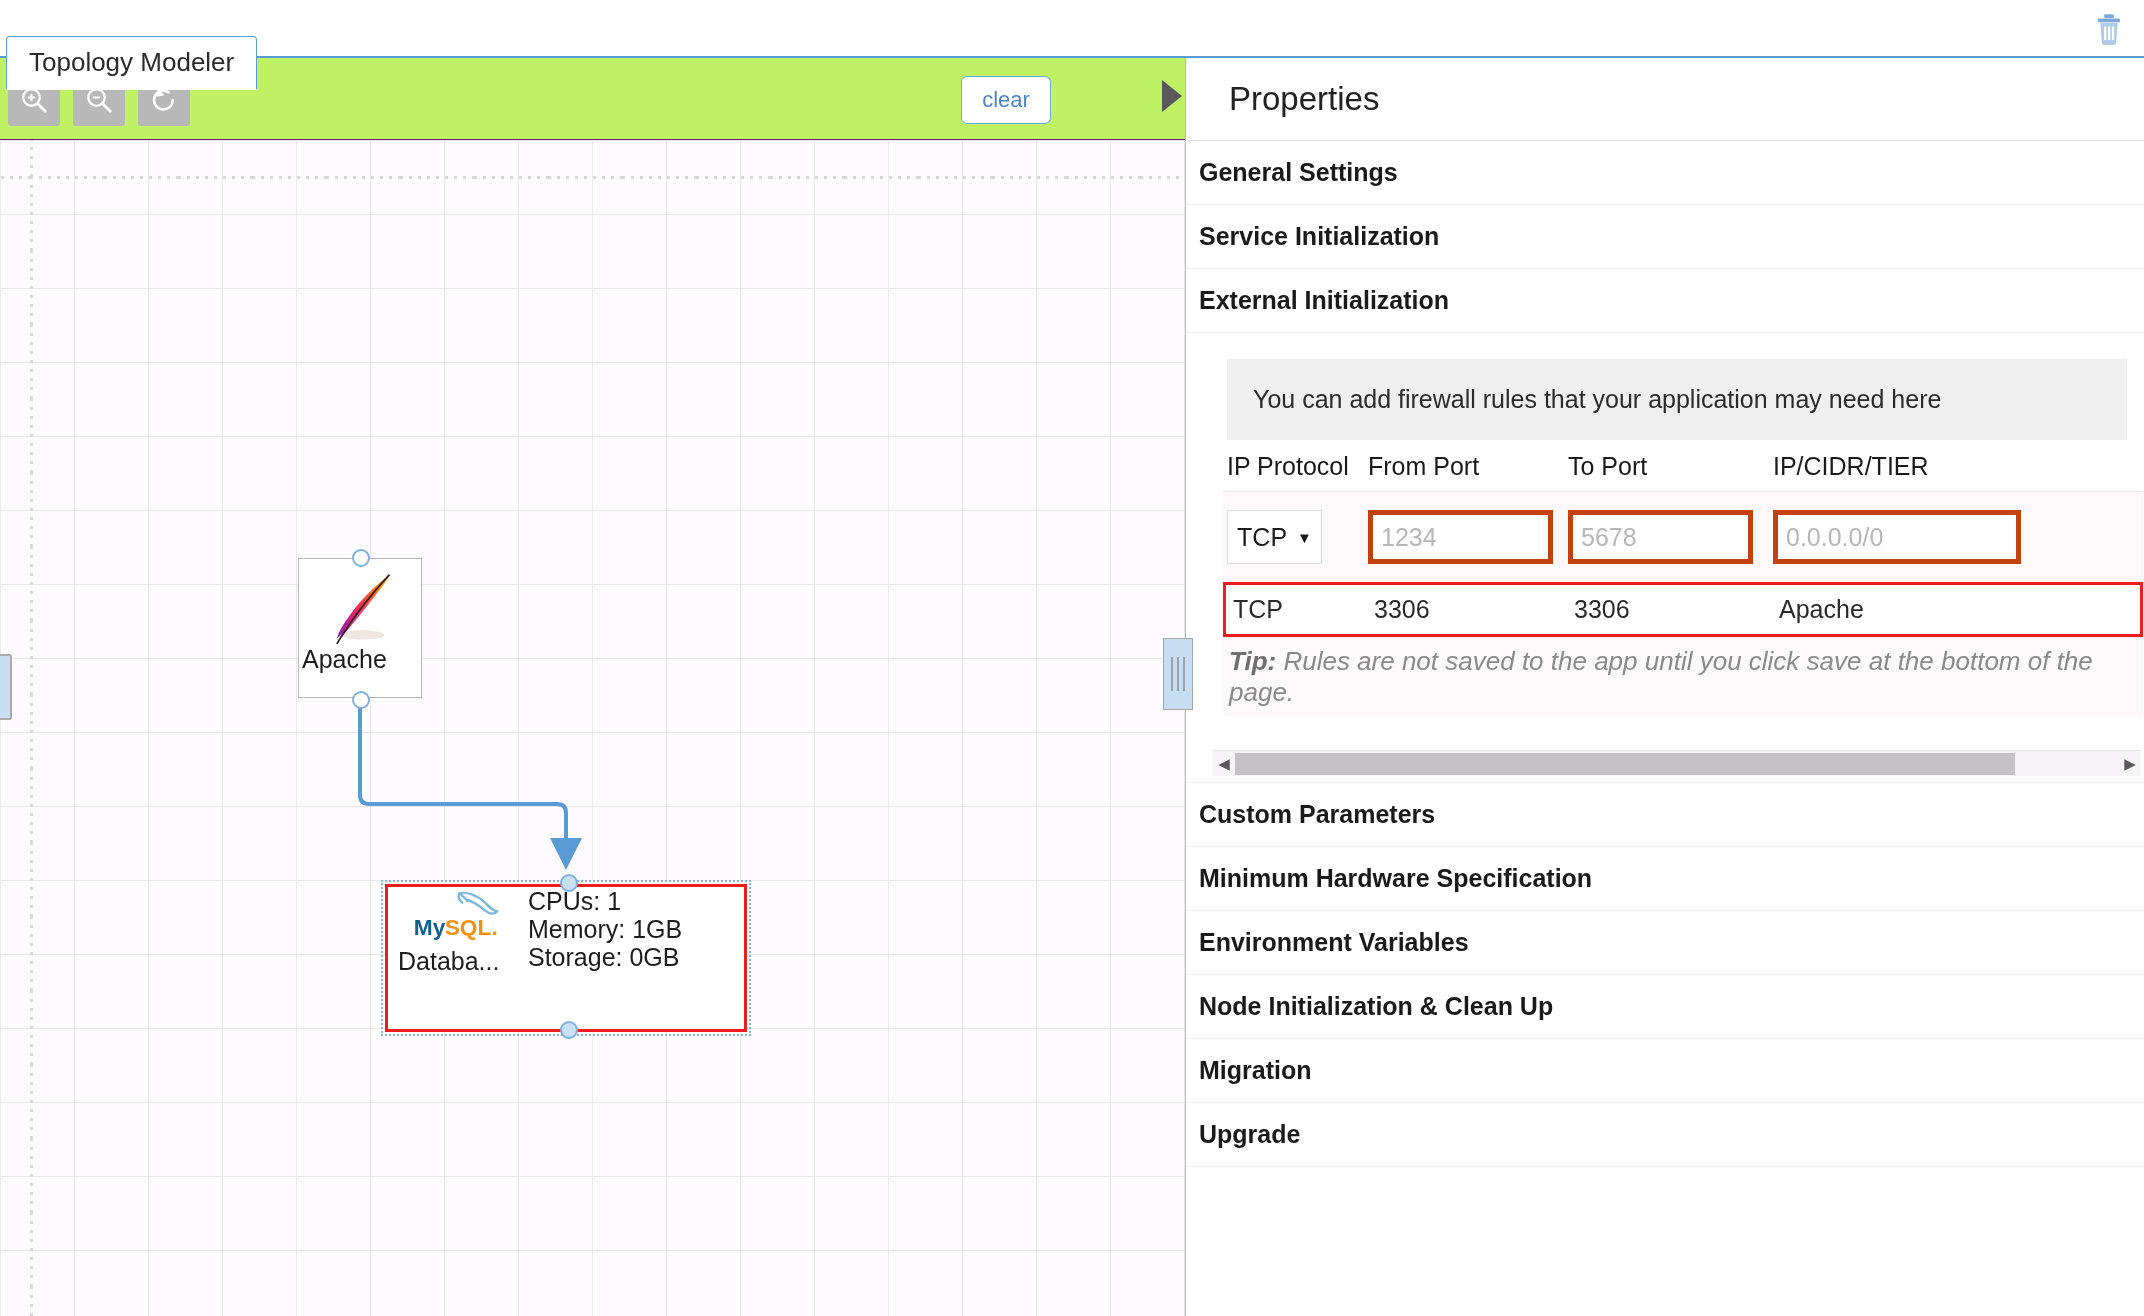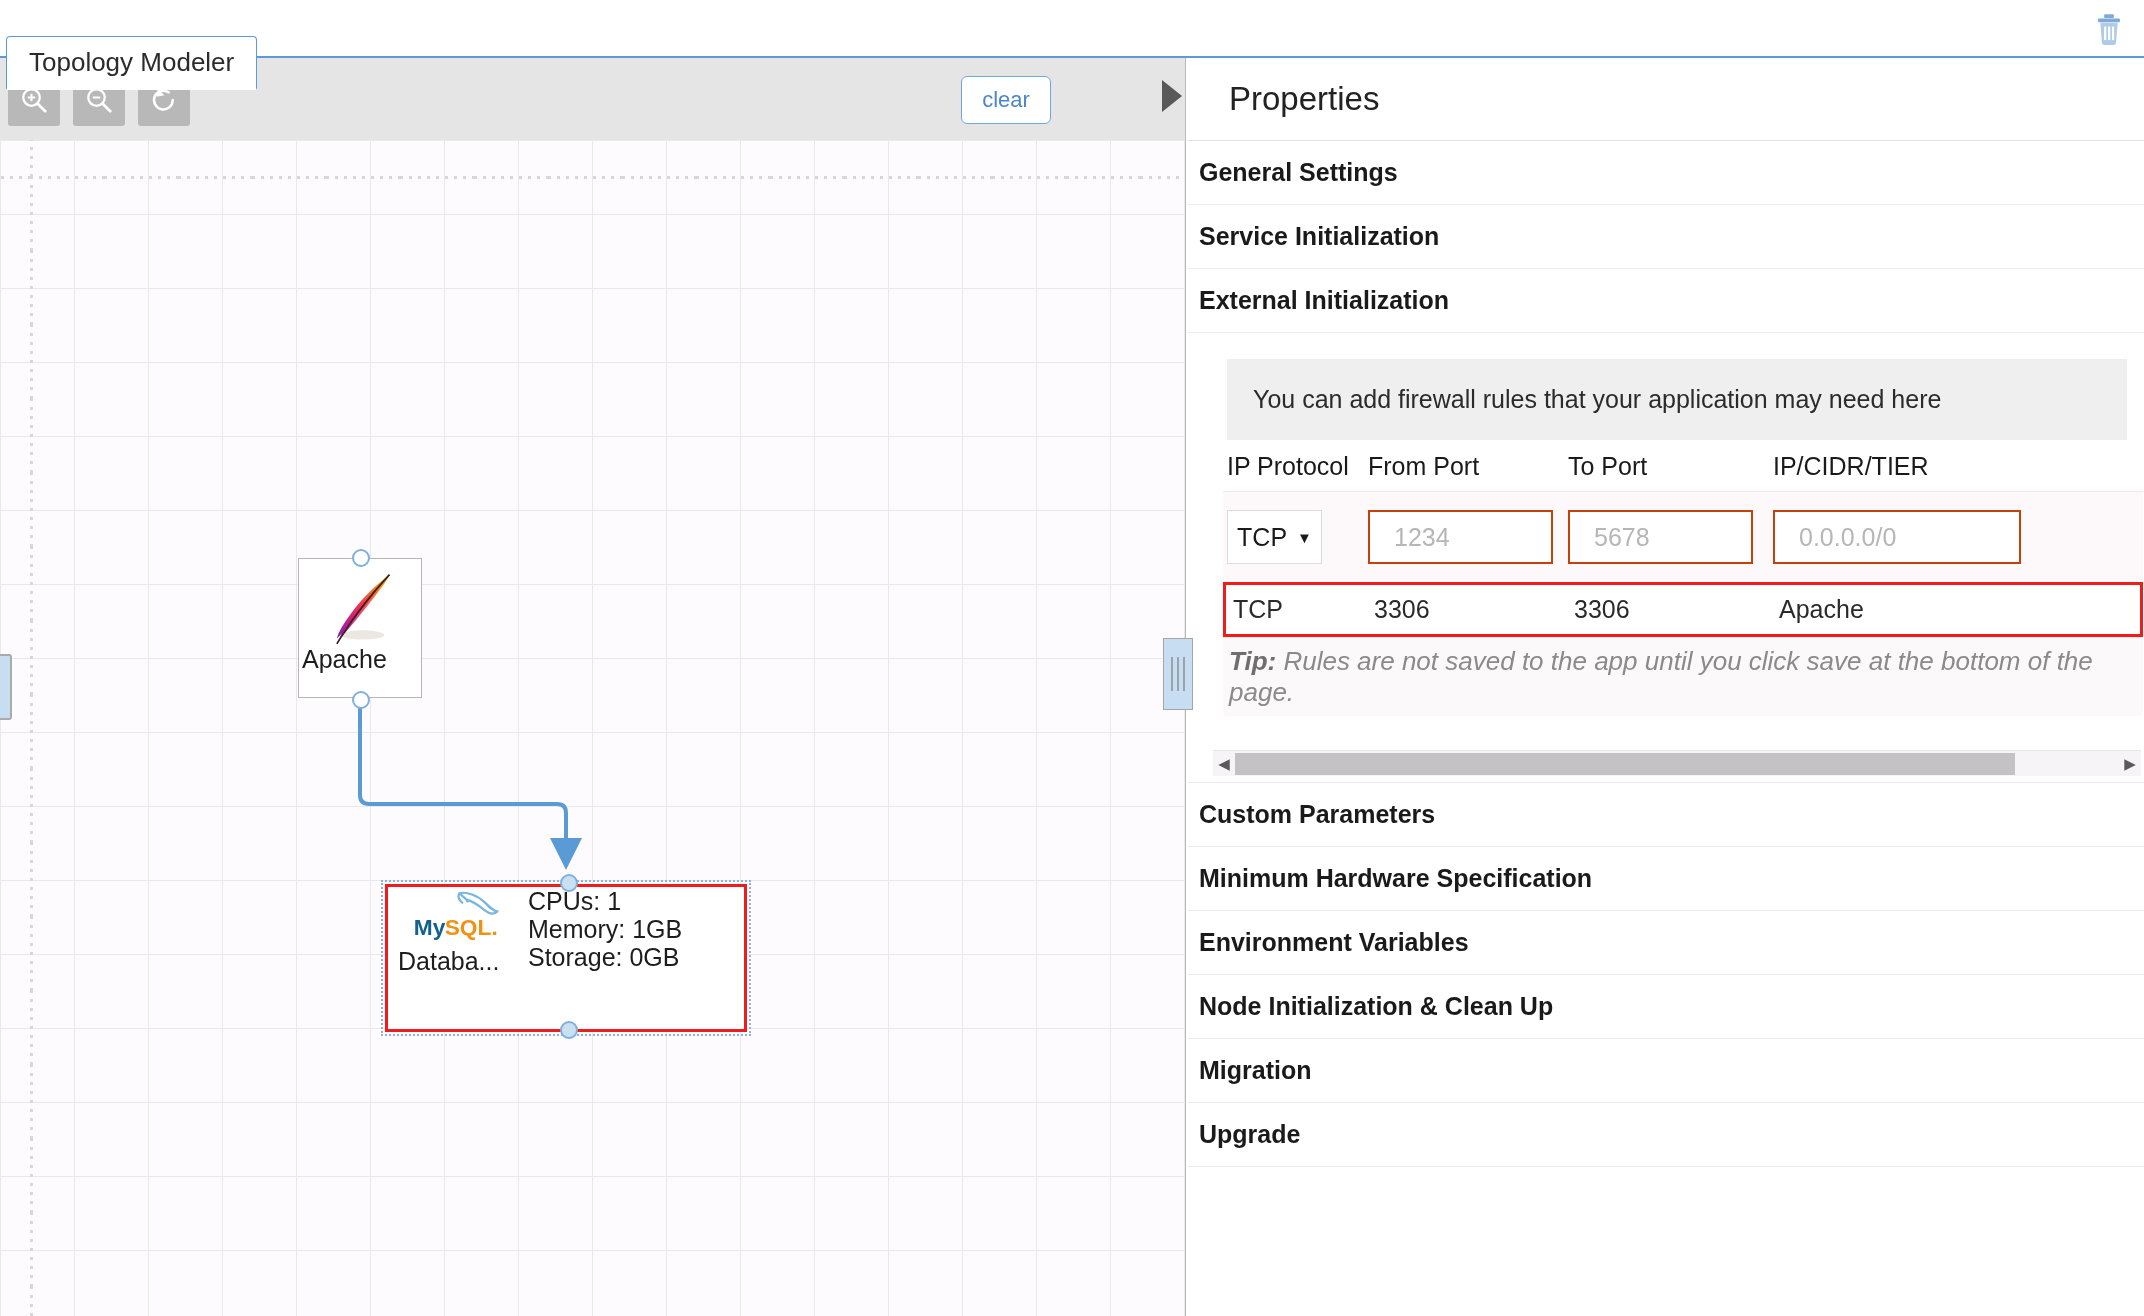--- a/index.html
+++ b/index.html
@@ -41,22 +41,22 @@
   .canvas-wrap {
     position: absolute; top: 58px; left: 0;
     width: 1186px; height: 1258px;
     background: #fdfcfd;
     border-right: 1px solid #b9b9b9;
     overflow: hidden;
   }
   .canvas-toolbar {
     position: absolute; top: 0; left: 0;
     width: 1186px; height: 84px;
-    background: #e5e5e5;
-    border-bottom: 1px solid #701a75;
+    background: #bef264;
+    border-bottom: 3px solid #701a75;
   }
   .tool-btn {
     position: absolute; top: 16px;
     width: 52px; height: 52px;
     background: #b8b8b8;
     border-radius: 3px;
     display: flex; align-items: center; justify-content: center;
     cursor: pointer;
   }
   .tool-btn.b1 { left: 8px; }
@@ -213,22 +213,22 @@
 
   .sel-proto {
     width: 95px; height: 54px;
     border: 1px solid #dcdcdc; background: #ffffff;
     font-size: 25px; color: #1a1a1a;
     display: flex; align-items: center; justify-content: center;
     gap: 10px; cursor: pointer;
   }
   .sel-proto .caret { font-size: 15px; }
   .inp {
-    height: 54px; border: 2px solid #c2410c; background: #ffffff;
-    font-size: 25px; color: #737373; padding-left: 24px;
+    height: 54px; border: 5px solid #c2410c; background: #ffffff;
+    font-size: 25px; color: #737373; padding-left: 8px;
     font-family: "Liberation Sans", sans-serif;
   }
   .inp.w1 { width: 185px; }
   .inp.w2 { width: 185px; }
   .inp.w3 { width: 248px; }
   .inp::placeholder { color: #b6b6b6; }
 
   .tip {
     margin-left: 24px; width: 920px;
     background: #fbf9fa; border-top: 1px solid #ededed;

